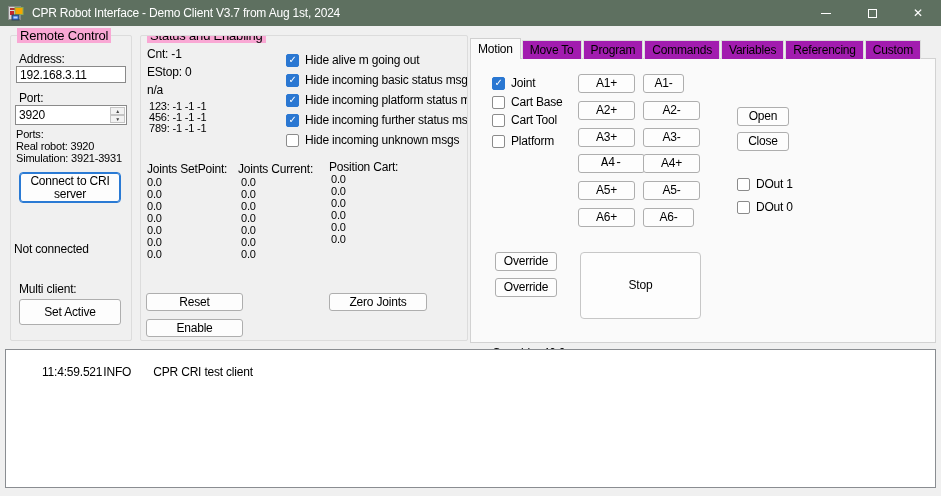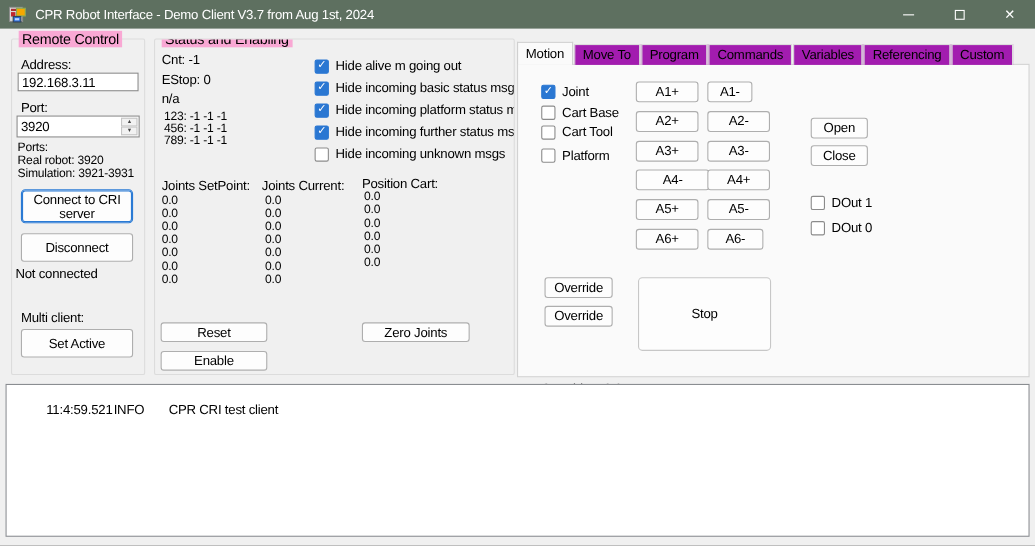--- a/index.html
+++ b/index.html
@@ -90,23 +90,20 @@
       <span style="position:absolute;right:1px;bottom:1px;width:15px;height:8px;background:#f2f2f2;border:1px solid #c5c5c5;font-size:5px;line-height:6px;text-align:center;color:#444;">▼</span>
     </div>
 
     <span class="lbl small" style="left:5px;top:92px;">Ports:</span>
     <span class="lbl small" style="left:5px;top:104px;">Real robot: 3920</span>
     <span class="lbl small" style="left:5px;top:116px;">Simulation: 3921-3931</span>
 
     <div class="btn focus" style="left:8px;top:136px;width:102px;height:31px;padding:0 4px;">
       <span>Connect to CRI server</span>
     </div>
-    <div class="btn" style="left:8px;top:176px;width:102px;height:26px;">
-      <span>Disconnect</span>
-    </div>
 
     <span class="lbl" style="left:3px;top:206px;">Not connected</span>
     <span class="lbl" style="left:8px;top:246px;">Multi client:</span>
     <div class="btn" style="left:8px;top:263px;width:102px;height:26px;">
       <span>Set Active</span>
     </div>
   </div>
 
   <div class="groupbox" id="grp-status">
     <span class="gb-title">Status and Enabling</span>
@@ -231,21 +228,21 @@
       </div>
     <div class="btn" style="left:173px;top:63px;width:57px;height:19px;">
         <span>A2-</span>
       </div>
     <div class="btn" style="left:108px;top:90px;width:57px;height:19px;">
         <span>A3+</span>
       </div>
     <div class="btn" style="left:173px;top:90px;width:57px;height:19px;">
         <span>A3-</span>
       </div>
-    <div class="btn" style="left:108px;top:116px;width:67px;height:19px;">
+    <div class="btn" style="left:108px;top:116px;width:67px;height:19px;font-family:Liberation Mono, monospace;">
         <span>A4-</span>
       </div>
     <div class="btn" style="left:173px;top:116px;width:57px;height:19px;">
         <span>A4+</span>
       </div>
     <div class="btn" style="left:108px;top:143px;width:57px;height:19px;">
         <span>A5+</span>
       </div>
     <div class="btn" style="left:173px;top:143px;width:57px;height:19px;">
         <span>A5-</span>

